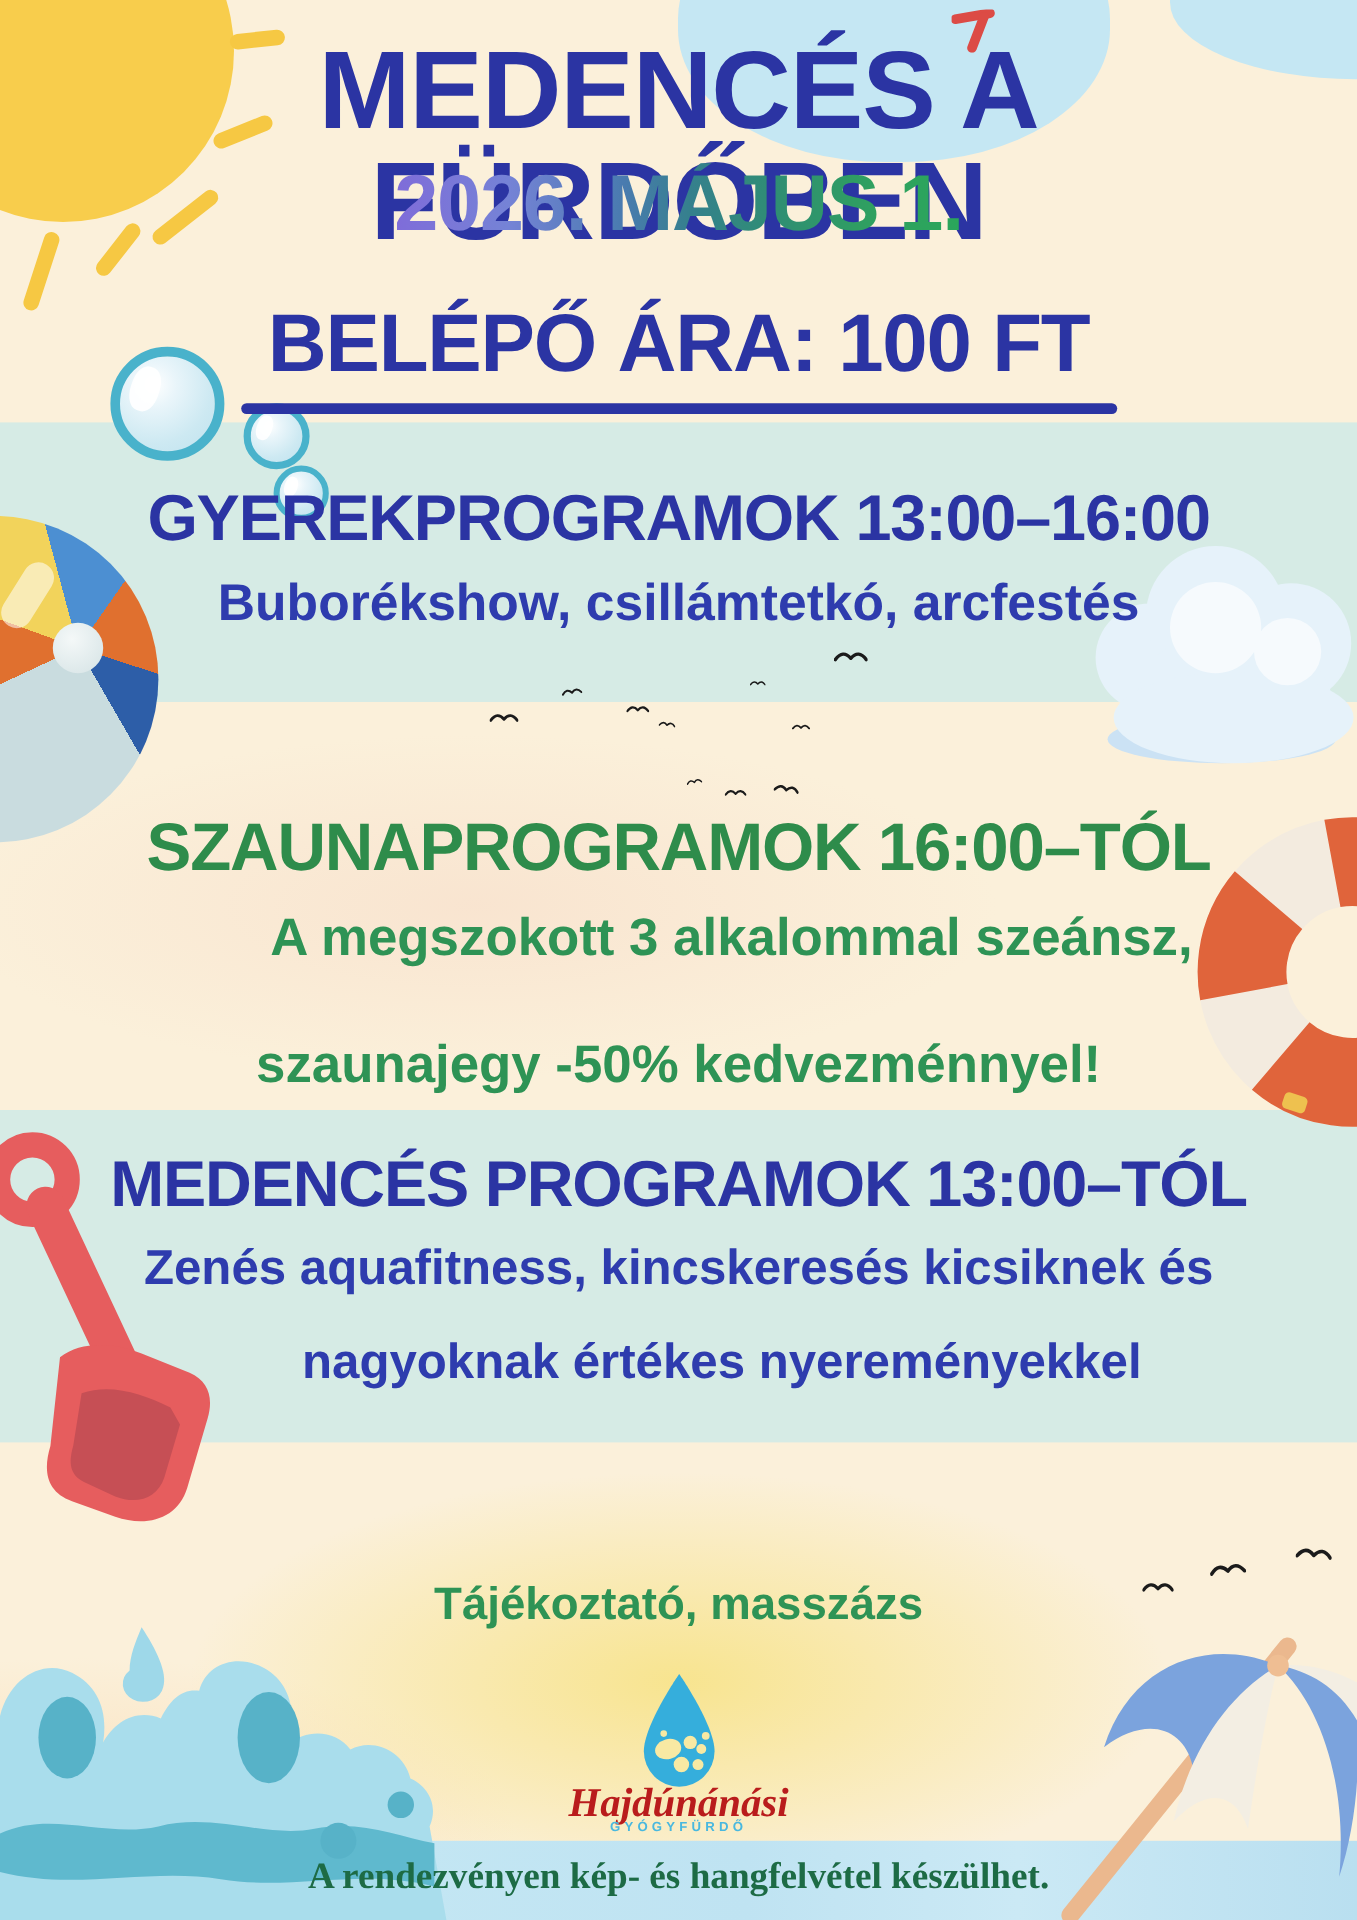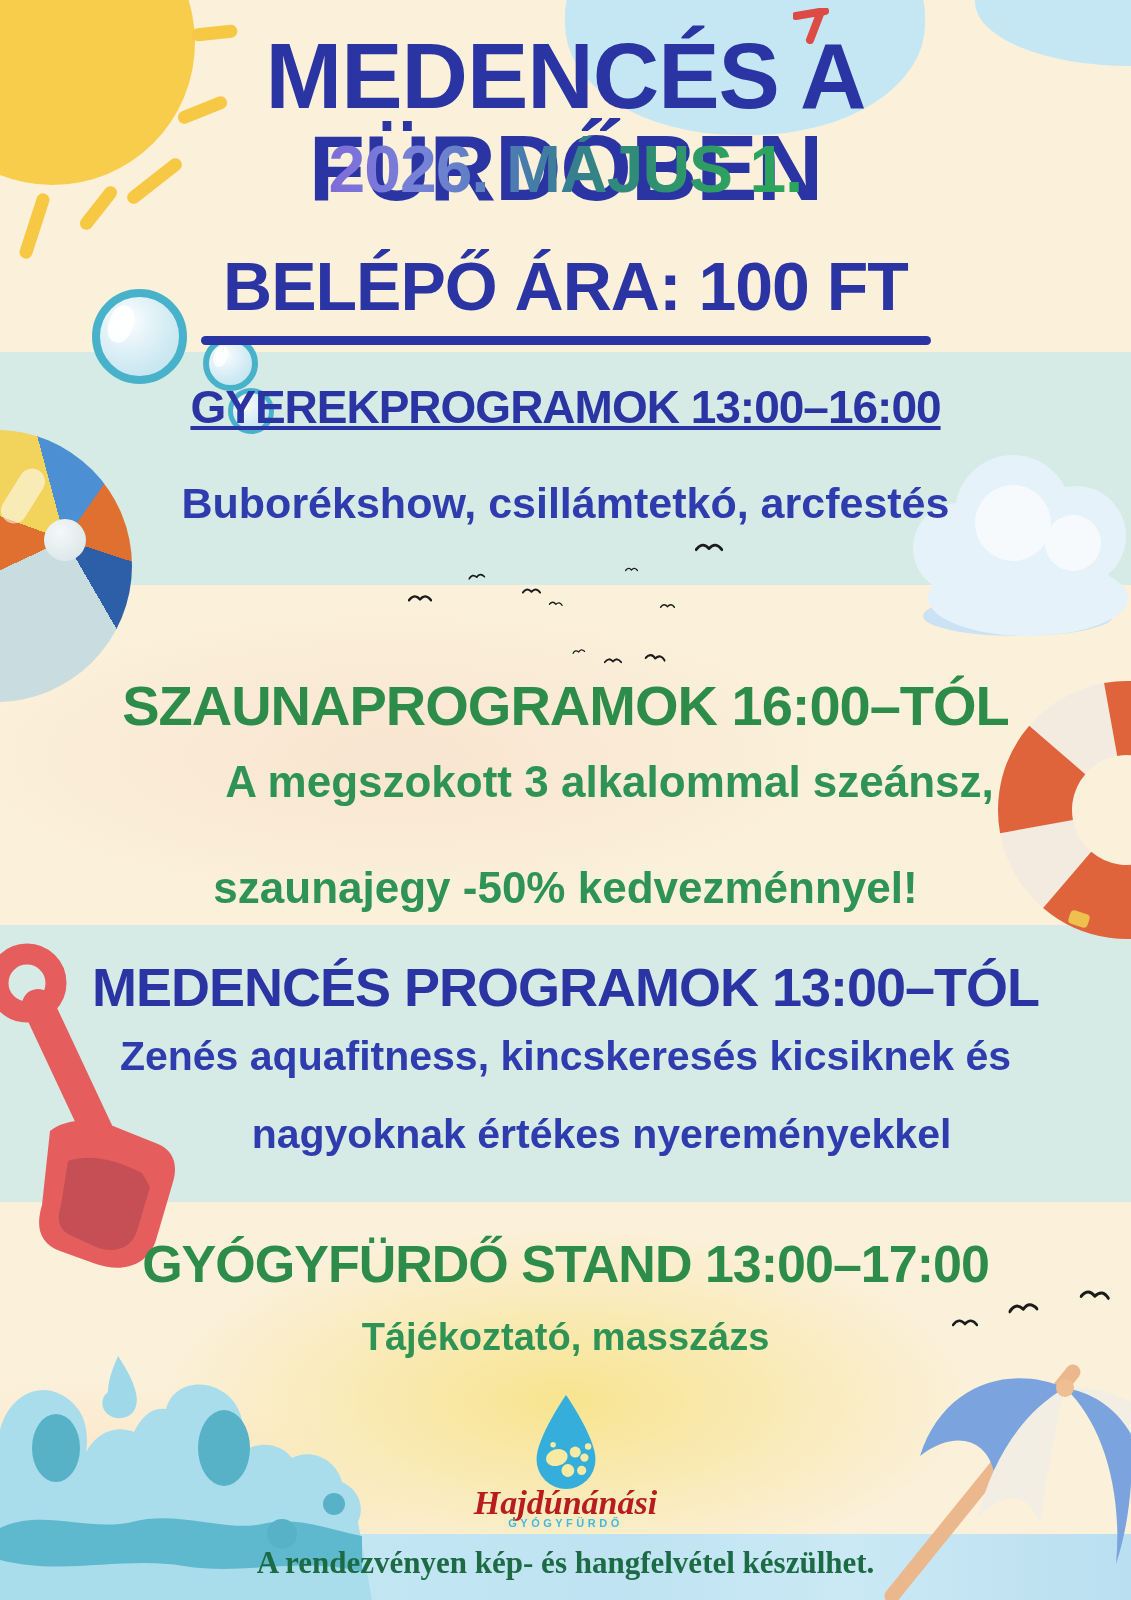--- a/index.html
+++ b/index.html
@@ -44,21 +44,21 @@
   .navy{color:#2B34A3;} .blue{color:#2E3CAE;}
   .green-h{color:#2E8C4B;} .green-b{color:#2E9355;}
   #title{top:30px;font-size:92px;}
   #date-wrap{top:136px;}
   #date-text{display:inline-block;font-weight:900;font-size:66px;letter-spacing:-1px;
     background:linear-gradient(90deg,#7F6CD9 0%,#7583D6 20%,#4A7BB0 40%,#35808D 52%,#2F8F72 68%,#2FA15F 85%,#2AA65B 100%);
     -webkit-background-clip:text;background-clip:text;color:transparent;}
   #price{top:252px;font-size:68px;}
   #price-underline{position:absolute;z-index:5;left:50%;transform:translateX(-50%);
     top:336px;width:730px;height:9px;border-radius:5px;background:#2B34A3;}
-  #s1-heading{top:384px;font-size:46px;text-decoration:underline;}
+  #s1-heading{top:405px;font-size:54px;}
   #s1-line1{top:482px;font-size:43px;}
   #s2-heading{top:678px;font-size:56px;}
   #s2-line1{top:760px;font-size:44px;padding-left:44px;}
   #s2-line2{top:866px;font-size:44px;}
   #s3-heading{top:960px;font-size:54px;}
   #s3-line1{top:1036px;font-size:41px;}
   #s3-line2{top:1114px;font-size:41px;padding-left:36px;}
   #s4-heading{top:1238px;font-size:52px;}
   #s4-line1{top:1318px;font-size:38px;}
   #logo-name{top:1486px;font-family:"Liberation Serif",serif;font-style:italic;font-weight:700;
@@ -216,21 +216,20 @@
   <div class="t bodyt blue" id="s1-line1">Buborékshow, csillámtetkó, arcfestés</div>
 
   <div class="t head green-h" id="s2-heading">SZAUNAPROGRAMOK 16:00–TÓL</div>
   <div class="t bodyt green-b" id="s2-line1">A megszokott 3 alkalommal szeánsz,</div>
   <div class="t bodyt green-b" id="s2-line2">szaunajegy -50% kedvezménnyel!</div>
 
   <div class="t head navy" id="s3-heading">MEDENCÉS PROGRAMOK 13:00–TÓL</div>
   <div class="t bodyt blue" id="s3-line1">Zenés aquafitness, kincskeresés kicsiknek és</div>
   <div class="t bodyt blue" id="s3-line2">nagyoknak értékes nyereményekkel</div>
 
-  <div class="t head green-h" id="s4-heading">GYÓGYFÜRDŐ STAND 13:00–17:00</div>
   <div class="t bodyt green-b" id="s4-line1">Tájékoztató, masszázs</div>
 
   <div class="t" id="logo-name">Hajdúnánási</div>
   <div class="t" id="logo-sub">GYÓGYFÜRDŐ</div>
 
   <div class="t" id="footer-note">A rendezvényen kép- és hangfelvétel készülhet.</div>
 
 </div>
 
 </body></html>

